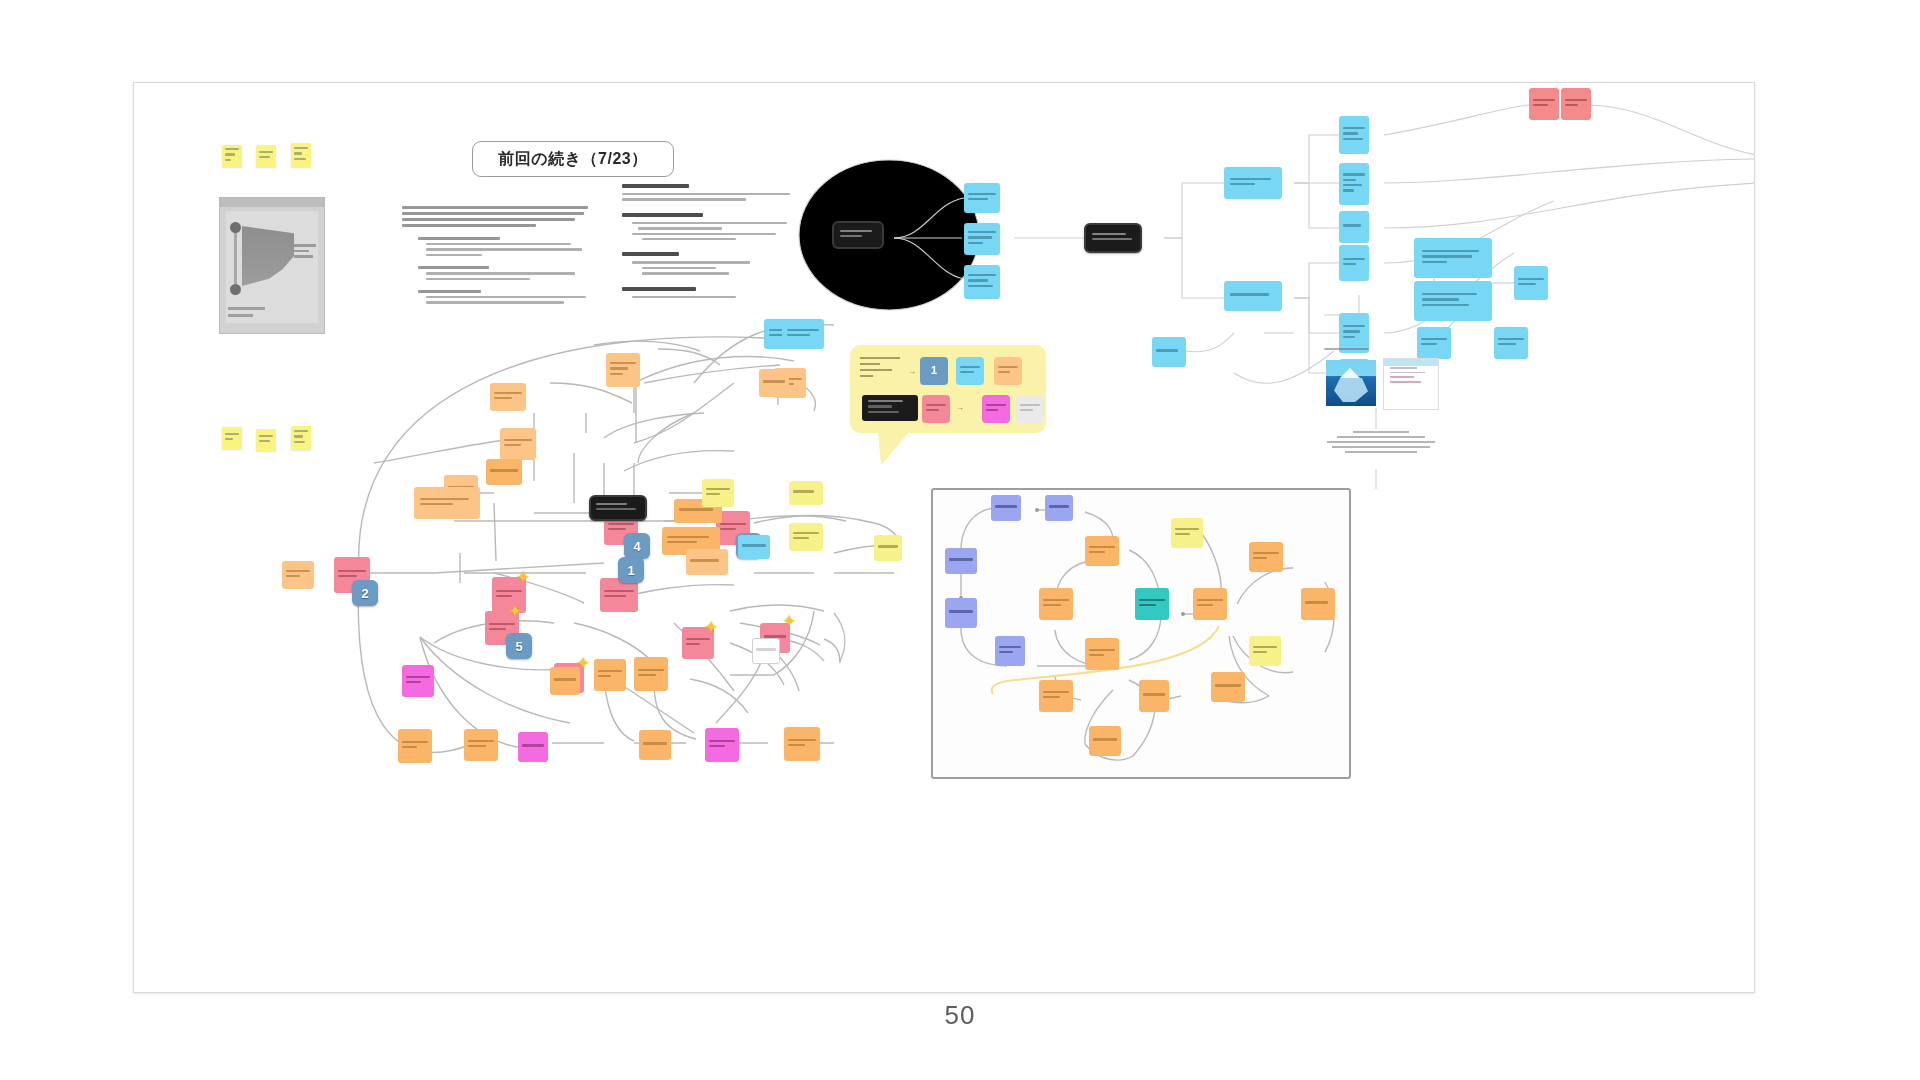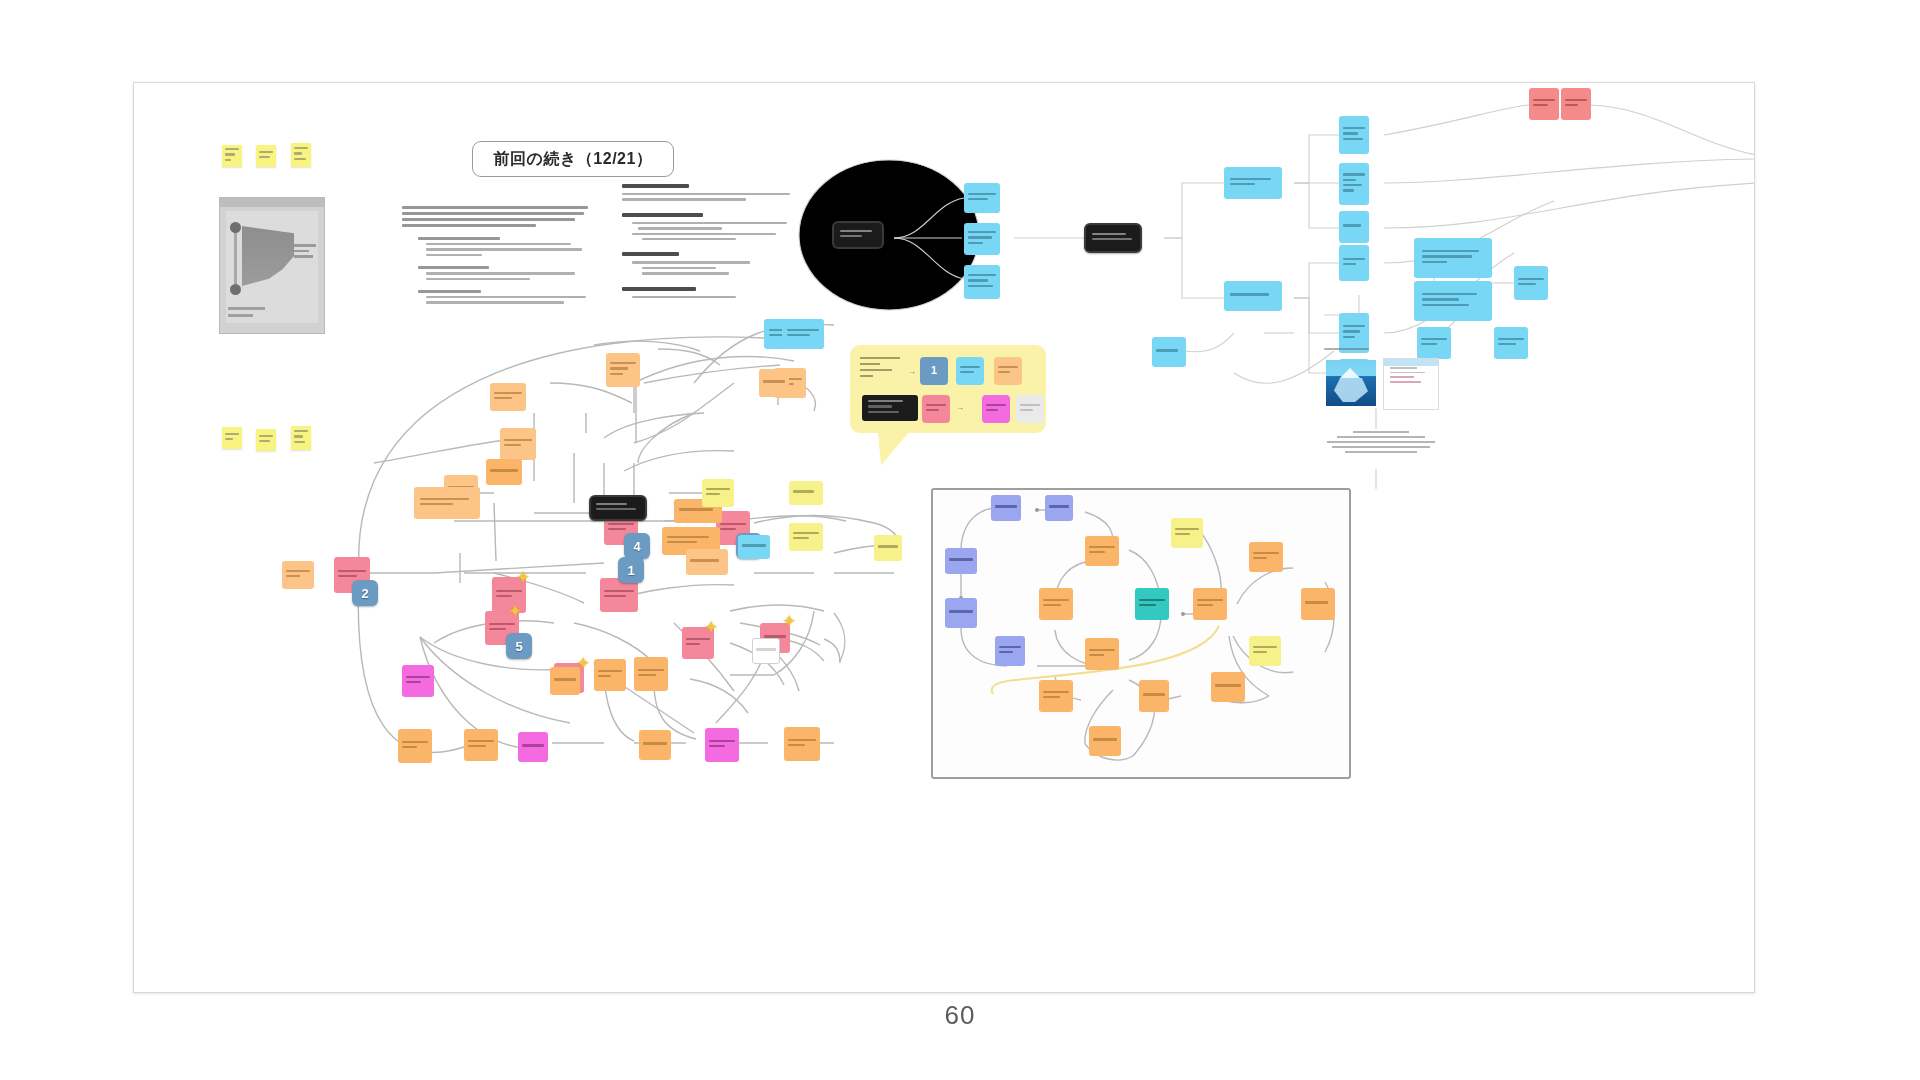--- a/index.html
+++ b/index.html
@@ -111,21 +111,21 @@
   
   #boxdiag{position:absolute;left:797px;top:405px;width:416px;height:287px;
            background:#fdfdfd;border:2px solid #9e9e9e;border-radius:3px;}
   #boxdiag .node{font-size:4.5px;}
 </style>
 </head>
 <body>
 
 <div id="slide">
 
-  <div id="title">前回の続き（12/21）</div>
+  <div id="title">前回の続き（7/23）</div>
 
   <div class="node n-sticky" style="left:88px;top:62px;width:20px;height:22px;">
     <div class="txtblock" style="width:14px;">
       <div class="tline sm"></div>
         <div class="tline sm" style="width:70%;"></div>
       <div class="tline sm" style="width:40%;"></div>
     </div>
   </div>
   <div class="node n-sticky" style="left:122px;top:62px;width:20px;height:22px;">
     <div class="txtblock" style="width:14px;">
@@ -922,13 +922,13 @@
       </div>
     <div class="node n-orange" style="left:156px;top:236px;width:32px;height:30px;">
       <div class="txtblock" style="width:24px;">
           <div class="tline sm" style="background:#9a6a28"></div>
         </div>
       </div>
   </div>
 
 </div>
 
-<div id="pagenum">60</div>
+<div id="pagenum">50</div>
 
 </body></html>

